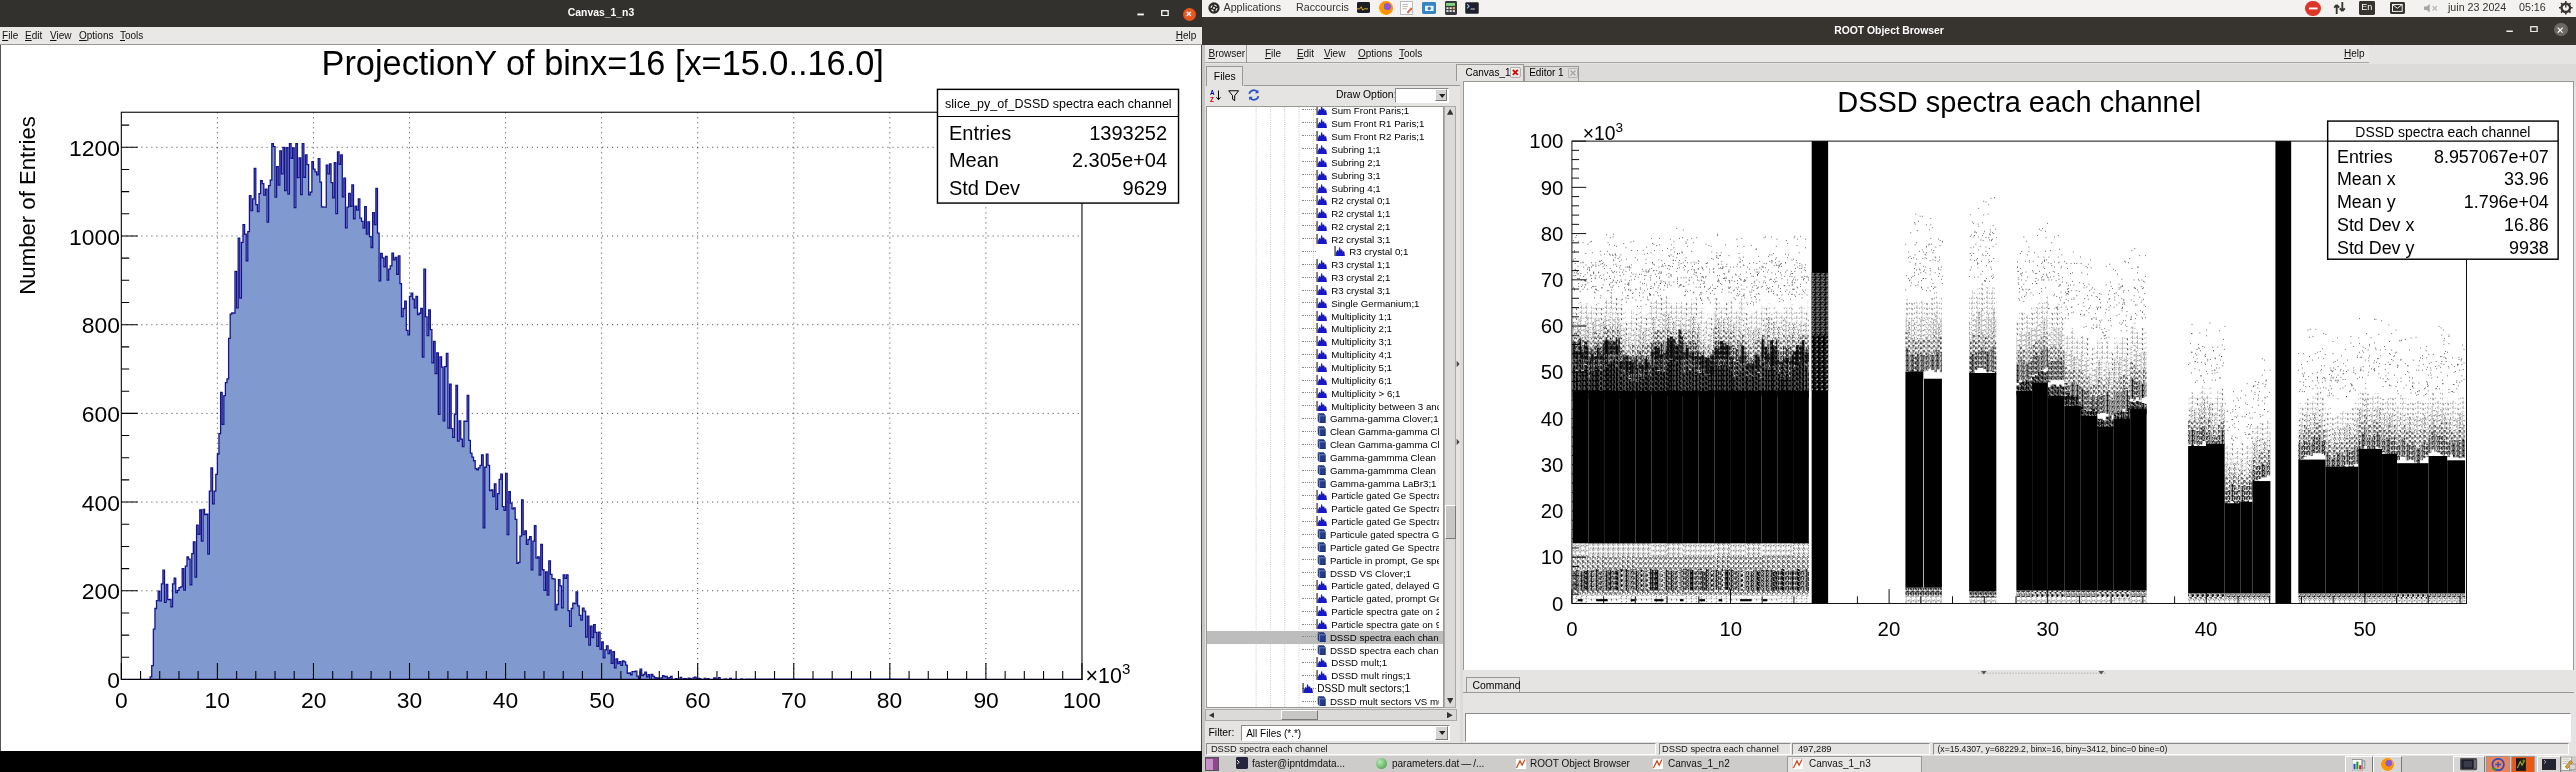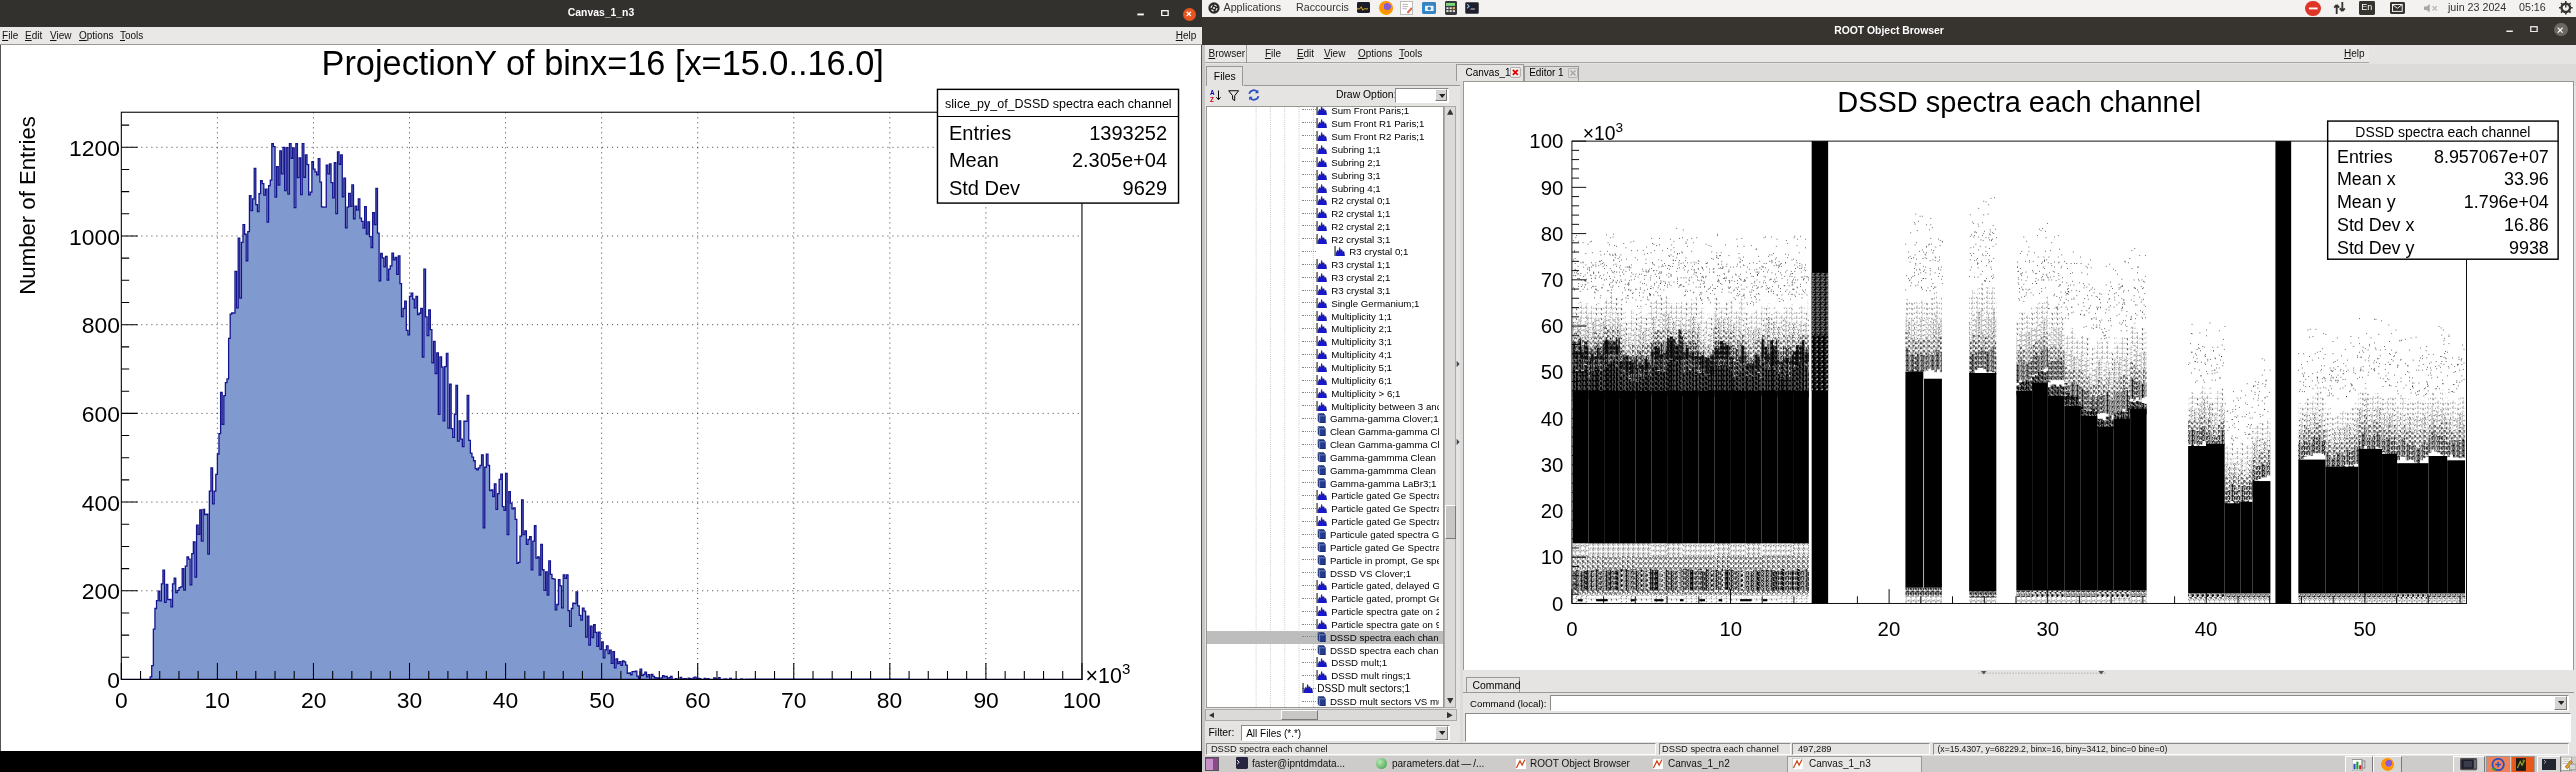--- a/index.html
+++ b/index.html
@@ -2262,29 +2262,20 @@
         <svg class="abs" style="left:515px;top:1.4px" width="129" height="4.3" viewBox="0 0 180 6">
           <path d="M0 3h180" stroke="#999" stroke-width="1" stroke-dasharray="2 2"></path>
           <path d="M4 0l4 5 4-5z" fill="#555"></path>
           <path d="M168 0l4 5 4-5z" fill="#555"></path>
         </svg>
       </div>
       <div class="abs" style="left:261px;top:660px;width:54px;height:16.5px;background:#e6e4e2;border:0.7px solid #9a9892;border-bottom:none;font-size:10.4px">
         <span class="abs" style="left:5.7px;top:2.1px">Command</span>
       </div>
       <div class="abs" style="left:258px;top:675px;width:1111px;height:0.7px;background:#9a9892"></div>
-      <div class="abs" style="left:258px;top:676px;width:1111px;height:34px;background:#e6e4e2">
-        <span class="abs" style="left:7.2px;top:5px;font-size:9.7px">Command (local):</span>
-        <div class="abs sunken" style="left:87px;top:2.1px;width:1019px;height:16.5px;background:#fff">
-          <div class="abs raised" style="right:0.7px;top:0.7px;width:13.6px;height:13.6px;background:#d6d4d2"></div>
-          <svg class="abs" style="right:3.6px;top:5.7px" width="6.4" height="4.3" viewBox="0 0 9 6">
-            <path d="M0 0h9L4.5 5.5z" fill="#222"></path>
-          </svg>
-        </div>
-      </div>
       <div class="abs sunken" style="left:260px;top:696px;width:1106px;height:29px;background:#fff"></div>
       <div class="abs" style="left:0;top:726px;width:1371px;height:13px;background:#e6e4e2;font-size:9.3px;color:#111">
         <div class="abs sunken" style="left:1.4px;top:0;width:450px;height:12px">
           <span class="abs" style="left:3.6px;top:0.7px">DSSD spectra each channel</span>
         </div>
         <div class="abs sunken" style="left:454px;top:0;width:132px;height:12px">
           <span class="abs" style="left:2.1px;top:0.7px">DSSD spectra each channel</span>
         </div>
         <div class="abs sunken" style="left:587px;top:0;width:138px;height:12px">
           <span class="abs" style="left:5px;top:0.7px">497,289</span>

